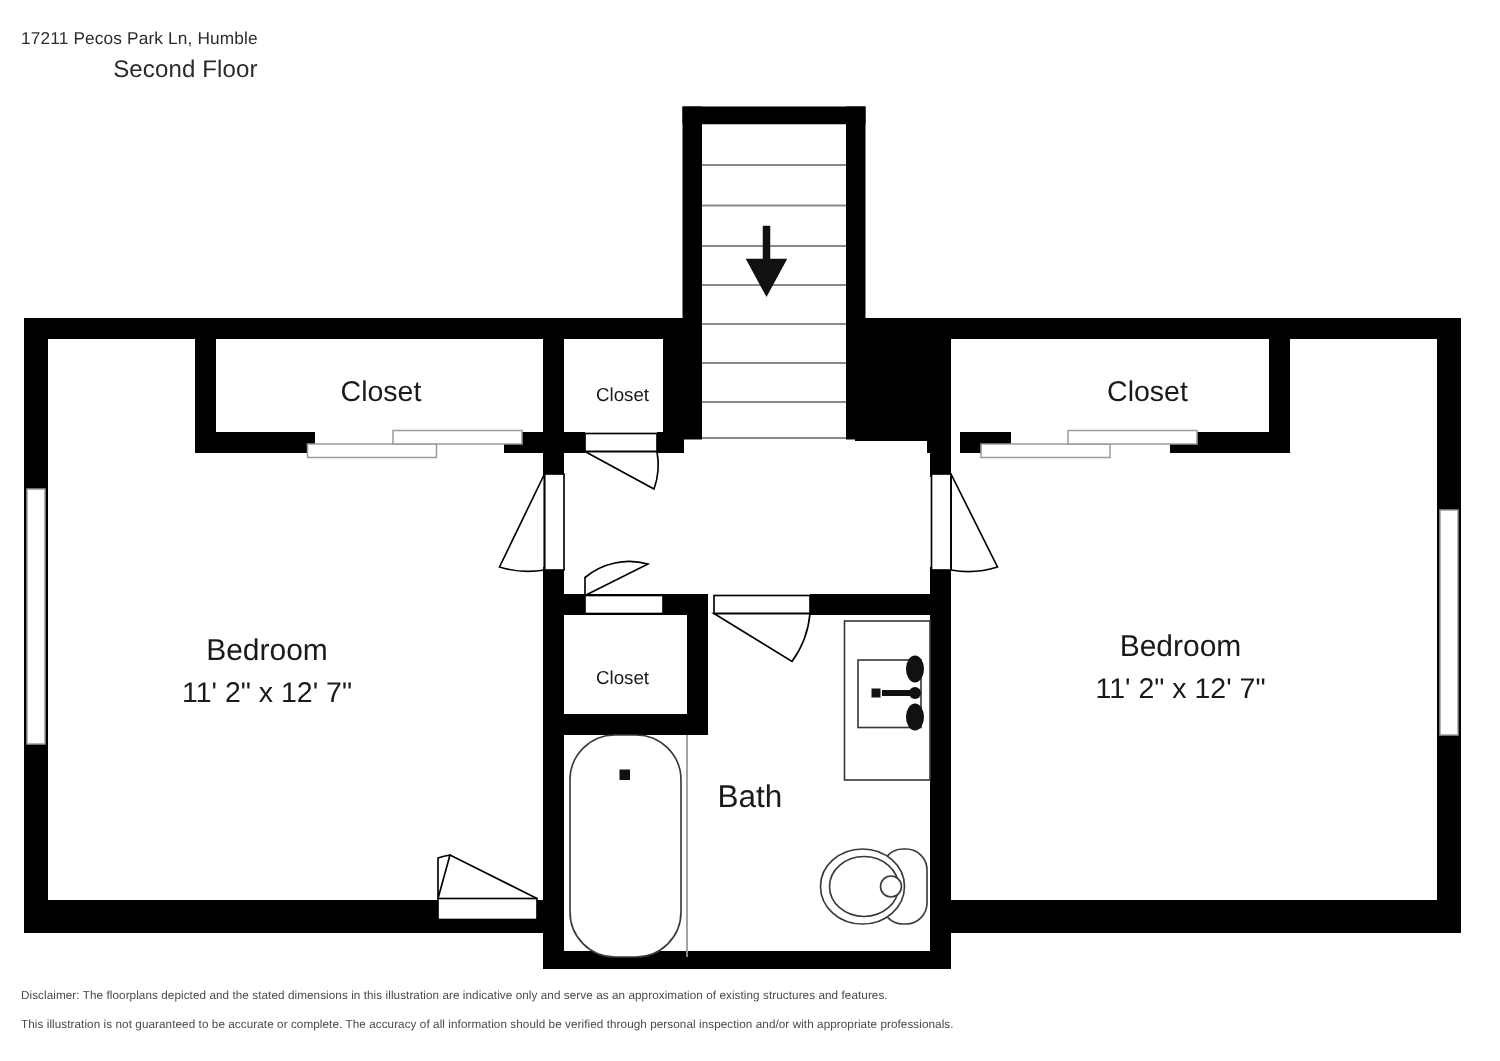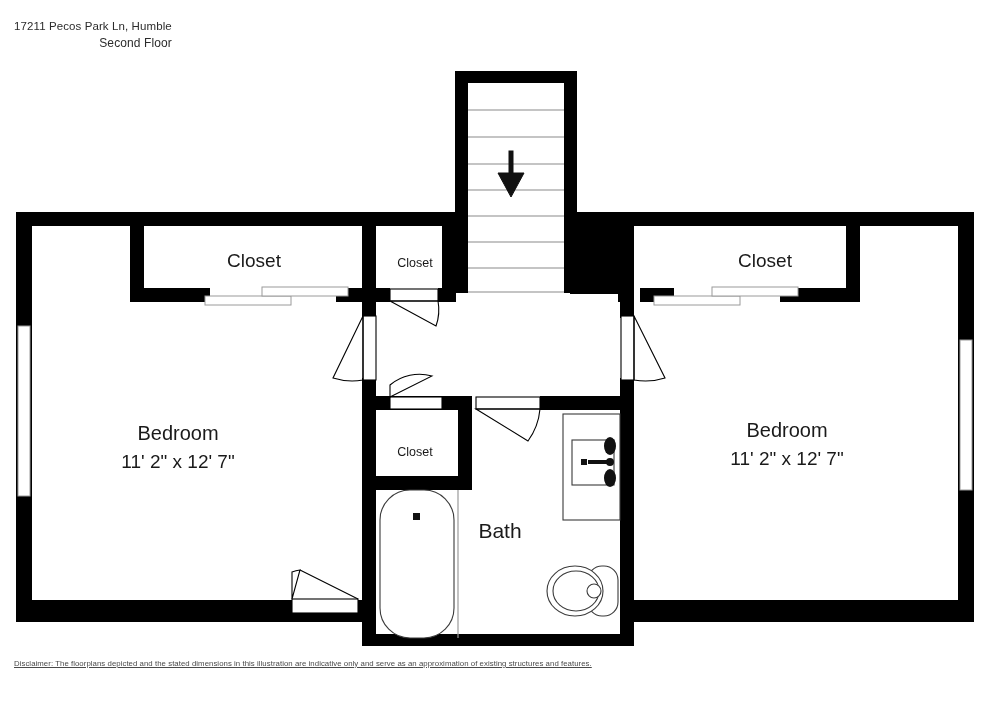--- a/index.html
+++ b/index.html
@@ -22,21 +22,21 @@
     top: 18px;
     line-height: 1.45;
     text-align: right;
   }
   #header .addr {
     font-size: 11.5px;
     color: #2b2b2b;
     letter-spacing: .1px;
   }
   #header .floor {
-    font-size: 12px;
+    font-size: 16px;
     color: #2b2b2b;
     letter-spacing: .1px;
   }
   #plan-wrap {
     position: absolute;
     left: 0;
     top: 0;
     width: 1000px;
     height: 707px;
   }
@@ -48,21 +48,20 @@
     left: 14px;
     top: 659px;
     width: 960px;
   }
   #footer p {
     margin: 0 0 9px 0;
     font-size: 7.8px;
     line-height: 1.25;
     color: #4a4a4a;
     letter-spacing: .05px;
-    text-decoration: underline;
   }
   .wall { fill: #000000; }
   .room-fill { fill: #ffffff; }
   .opening { fill: #ffffff; stroke: #9a9a9a; stroke-width: 1; }
   .door-leaf { fill: #ffffff; stroke: #000000; stroke-width: 1.1; }
   .door-arc { fill: none; stroke: #000000; stroke-width: 1.1; }
   .fixture { fill: #ffffff; stroke: #3a3a3a; stroke-width: 1.1; }
   .stair-line { stroke: #8a8a8a; stroke-width: 1.2; fill: none; }
   .arrow { fill: #111111; stroke: #111111; stroke-width: 1; }
   .label-room {
@@ -284,13 +283,14 @@
     <text class="label-closet-sm" x="415" y="456">Closet</text>
 
     <text class="label-bath" x="500" y="538">Bath</text>
   </g>
 
 </svg>
 </div>
 
 <div id="footer">
   <p>Disclaimer: The floorplans depicted and the stated dimensions in this illustration are indicative only and serve as an approximation of existing structures and features.</p>
+  <p>This illustration is not guaranteed to be accurate or complete. The accuracy of all information should be verified through personal inspection and/or with appropriate professionals.</p>
 </div>
 
 </body></html>

